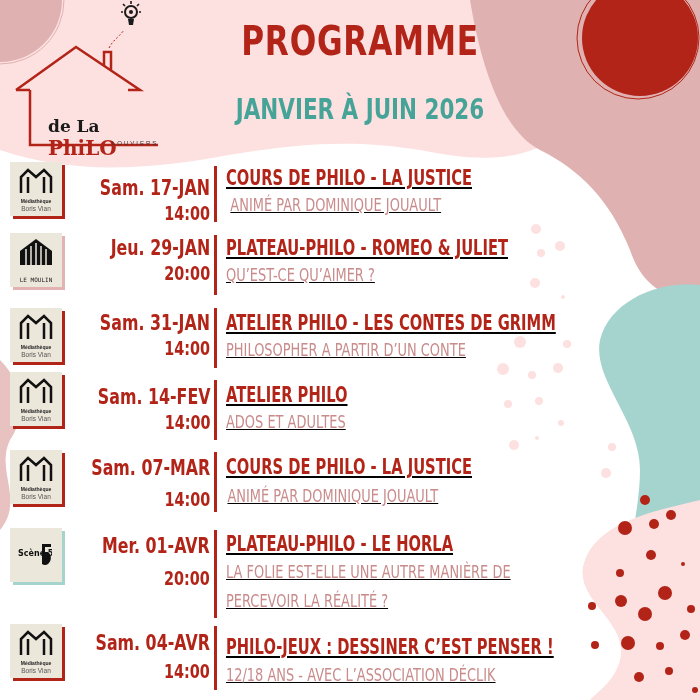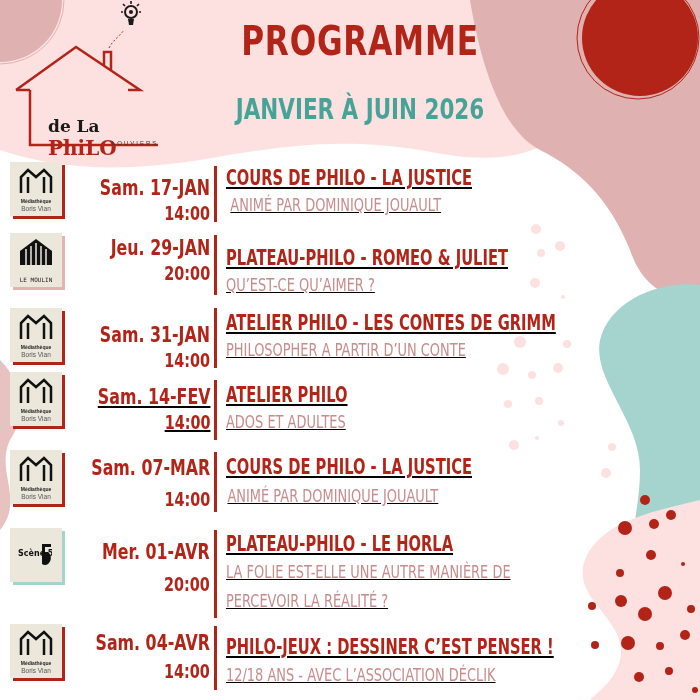--- a/index.html
+++ b/index.html
@@ -144,52 +144,52 @@
           <path d="M1,26 L1,12 L17,0 L33,12 L33,26 Z" fill="#111"></path>
           <path d="M7,26 L7,10 M12,26 L12,7 M17,26 L17,4 M22,26 L22,7 M27,26 L27,10" stroke="#ece7db" stroke-width="1.5"></path>
         </svg>
       <div class="vlabel" style="font-family:'DejaVu Sans Mono',monospace;font-size:6px;color:#222;">LE MOULIN</div>
     </div>
     <div class="date-block" style="top:2px;">
       <div class="date">Jeu. 29-JAN</div>
       <div class="time">20:00</div>
     </div>
     <div class="divider" style="top:2px;height:60px;"></div>
-    <div class="texts" style="top:12px;">
+    <div class="texts" style="top:2px;">
       <div class="ev-title">PLATEAU-PHILO - ROMEO &amp; JULIET</div>
       <div class="ev-sub">QU’EST-CE QU’AIMER ?</div>
     </div>
   </div>
 
   <div class="event" style="top:308px;">
     <div class="venue" style="top:0;">
       <svg width="34" height="26" viewBox="0 0 34 26">
           <path d="M2,25 L2,9 L9,2 L17,9 L25,2 L32,9 L32,25 M9,25 L9,9 M25,25 L25,9" fill="none" stroke="#111" stroke-width="2.5"></path>
         </svg>
       <div class="vlabel"><b>Médiathèque</b><span>Boris Vian</span></div>
     </div>
-    <div class="date-block" style="top:14px;">
+    <div class="date-block" style="top:2px;">
       <div class="date">Sam. 31-JAN</div>
       <div class="time">14:00</div>
     </div>
     <div class="divider" style="top:0;height:60px;"></div>
     <div class="texts" style="top:2px;">
       <div class="ev-title">ATELIER PHILO - LES CONTES DE GRIMM</div>
       <div class="ev-sub">PHILOSOPHER A PARTIR D’UN CONTE</div>
     </div>
   </div>
 
   <div class="event" style="top:372px;">
     <div class="venue" style="top:0;">
       <svg width="34" height="26" viewBox="0 0 34 26">
           <path d="M2,25 L2,9 L9,2 L17,9 L25,2 L32,9 L32,25 M9,25 L9,9 M25,25 L25,9" fill="none" stroke="#111" stroke-width="2.5"></path>
         </svg>
       <div class="vlabel"><b>Médiathèque</b><span>Boris Vian</span></div>
     </div>
-    <div class="date-block" style="top:12px;text-decoration:underline;">
+    <div class="date-block" style="top:12px;">
       <div class="date">Sam. 14-FEV</div>
       <div class="time">14:00</div>
     </div>
     <div class="divider" style="top:8px;height:60px;"></div>
     <div class="texts" style="top:10px;">
       <div class="ev-title">ATELIER PHILO</div>
       <div class="ev-sub">ADOS ET ADULTES</div>
     </div>
   </div>
 
@@ -213,21 +213,21 @@
 
   <div class="event" style="top:528px;">
     <div class="venue teal" style="top:0;">
       <svg width="34" height="26" viewBox="0 0 34 26" style="left:8px;top:14px;">
         <text x="0" y="14" font-family="DejaVu Sans, sans-serif" font-weight="bold" font-size="8" fill="#111">Scène 5</text>
         <rect x="24" y="2" width="9" height="3" fill="#111"></rect>
           <rect x="24" y="2" width="3" height="8" fill="#111"></rect>
         <path d="M24,10 L30,10 A5,6 0 0 1 24,22 Z" fill="#111"></path>
       </svg>
     </div>
-    <div class="date-block" style="top:9px;">
+    <div class="date-block" style="top:3px;">
       <div class="date" style="line-height:30px;">Mer. 01-AVR</div>
       <div class="time" style="line-height:34px;">20:00</div>
     </div>
     <div class="divider" style="top:2px;height:88px;"></div>
     <div class="texts" style="top:3px;">
       <div class="ev-title">PLATEAU-PHILO - LE HORLA</div>
       <div class="ev-sub" style="line-height:30px;">LA FOLIE EST-ELLE UNE AUTRE MANIÈRE DE</div>
       <div class="ev-sub" style="line-height:28px;">PERCEVOIR LA RÉALITÉ ?</div>
     </div>
   </div>

